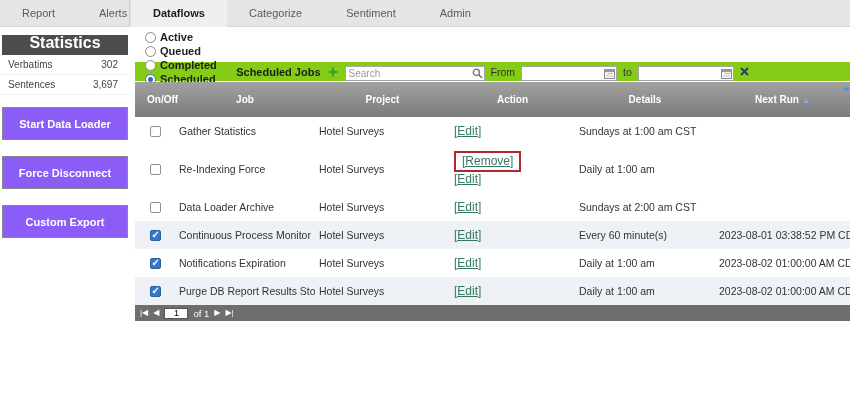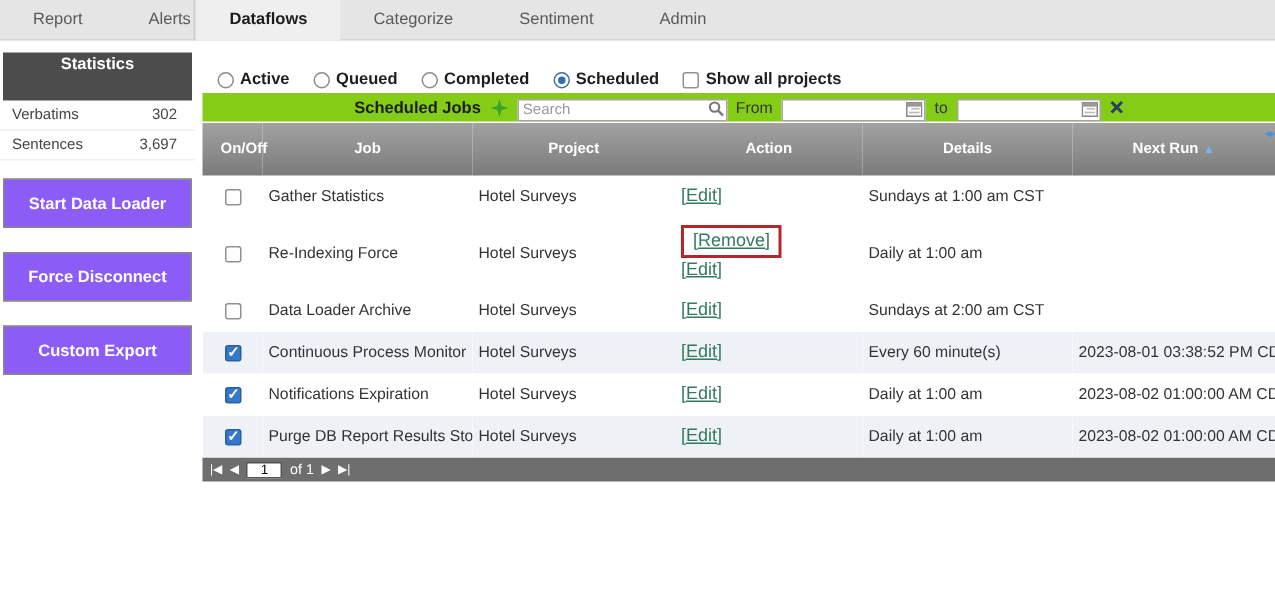--- a/index.html
+++ b/index.html
@@ -10,29 +10,29 @@
   
   .tabbar { position:absolute; top:0; left:0; width:850px; height:27px; background:#e5e5e5; border-bottom:1px solid #d6d6d6; }
   .tabgroup-left { position:absolute; left:0; top:0; width:130px; height:27px; display:flex; border-right:1px solid #cdcdcd; }
   .tabgroup-left .tab { flex:1; text-align:center; }
   .tabgroup-main { position:absolute; left:131px; top:0; right:0; height:27px; display:flex; }
   .tab { line-height:26px; font-size:11px; color:#5a5a5a; padding:0 22px; cursor:pointer; white-space:nowrap; }
   .tab.active { background:#efefef; color:#1c1c1c; font-weight:bold; }
 
   
   .sidebar { position:absolute; left:0; top:27px; width:130px; }
-  .stats-header { margin:8px 2px 0; height:32px; line-height:16px; background:#4c4c4c; color:#fff; font-size:11px; font-weight:bold; text-align:center; }
+  .stats-header { margin:8px 2px 0; height:20px; line-height:16px; background:#4c4c4c; color:#fff; font-size:16px; font-weight:bold; text-align:center; }
   .stat-row { height:20px; line-height:20px; display:flex; justify-content:space-between; padding:0 12px 0 8px; font-size:10px; color:#444; border-bottom:1px solid #f0f0f0; }
   .side-btn { margin:16px 2px 0; height:33px; line-height:33px; background:#8b5cf6; border:1px solid #898989; color:#fff; font-size:11px; font-weight:bold; text-align:center; cursor:pointer; }
   .side-btn:first-child { margin-top:12px; }
 
   
   .main { position:absolute; left:135px; top:27px; width:715px; }
 
-  .filters { height:32px; display:flex; align-items:flex-end; gap:16px; padding:4px 10px 0; }
+  .filters { height:32px; display:flex; align-items:flex-start; gap:2px; padding:4px 10px 0;flex-direction:column; }
   .radio-item { display:flex; align-items:center; gap:4px; cursor:pointer; }
   .radio-label { font-size:11px; font-weight:bold; color:#1d1d1d; }
   .radio { display:inline-block; width:11px; height:11px; border:1px solid #8a8a8a; border-radius:50%; background:#fff; position:relative; }
   .radio.selected { border-color:#3b6ea5; }
   .radio.selected::after { content:""; position:absolute; left:2px; top:2px; width:5px; height:5px; border-radius:50%; background:#2f6cb5; }
   .checkbox { display:inline-block; width:11px; height:11px; border:1px solid #919191; border-radius:2px; background:#fff; position:relative; vertical-align:middle; cursor:pointer; }
   .checkbox.checked { background:#3577c8; border-color:#2c5f9e; }
   .checkbox.checked::after { content:"✓"; position:absolute; left:1px; top:-2px; color:#fff; font-size:10px; font-weight:bold; }
 
   .toolbar { margin-top:3px; height:19px; background:#84cc16; display:flex; align-items:center; padding:0 6px; gap:6px;justify-content:center; }

